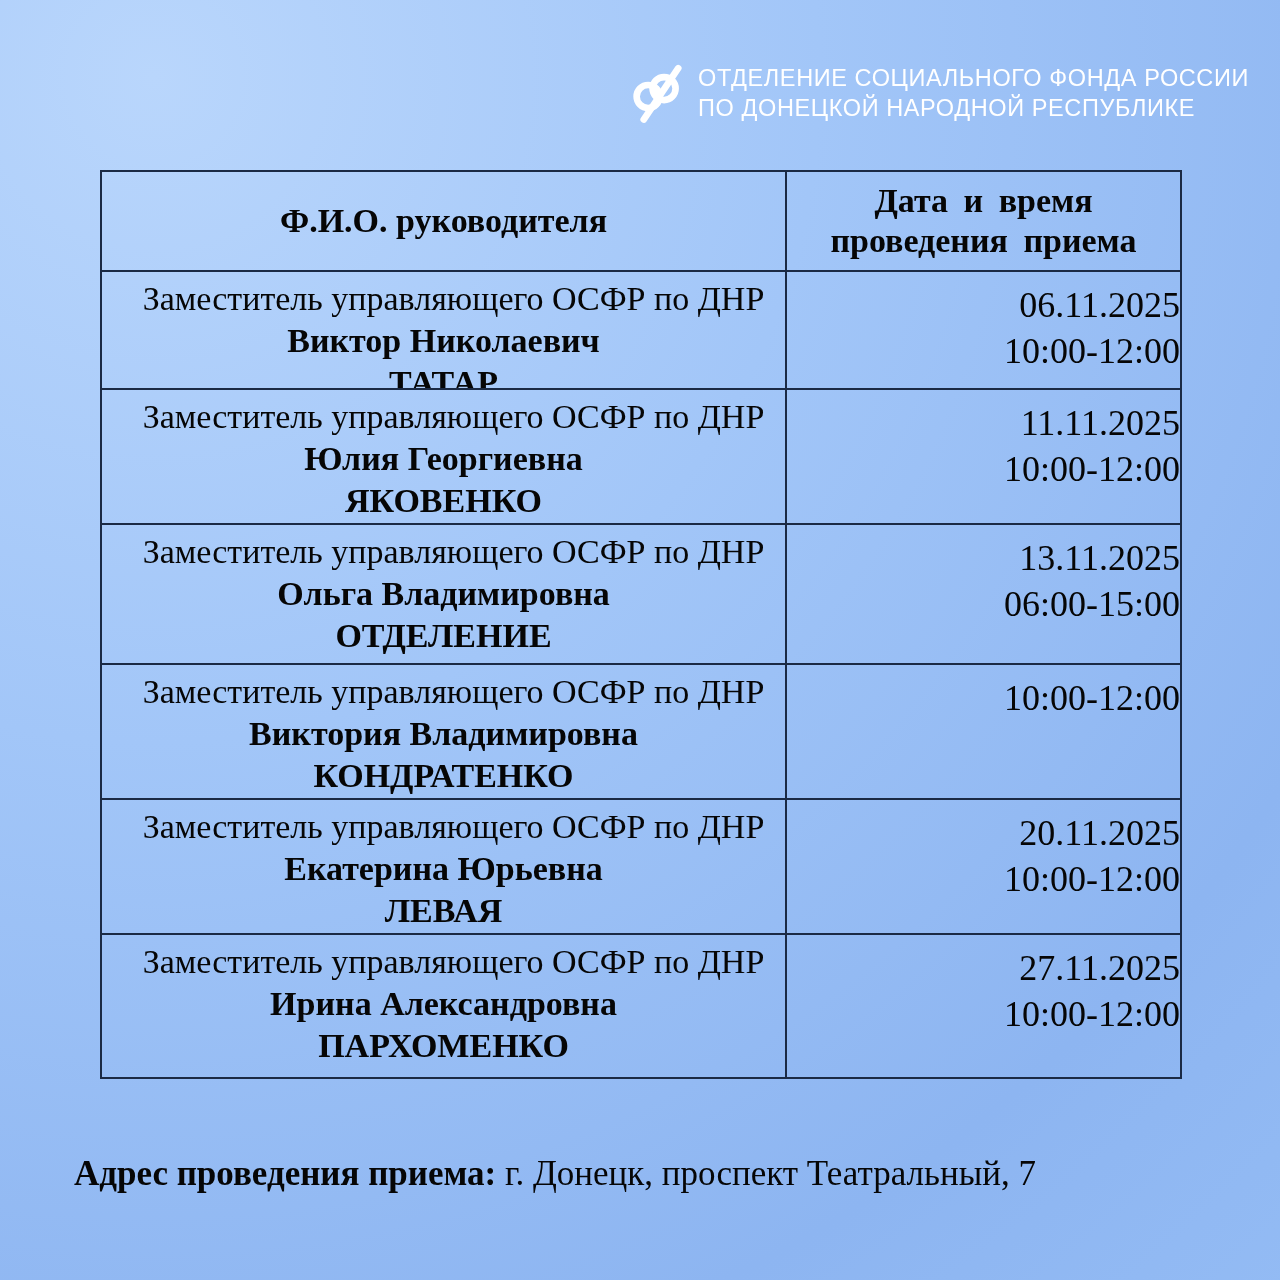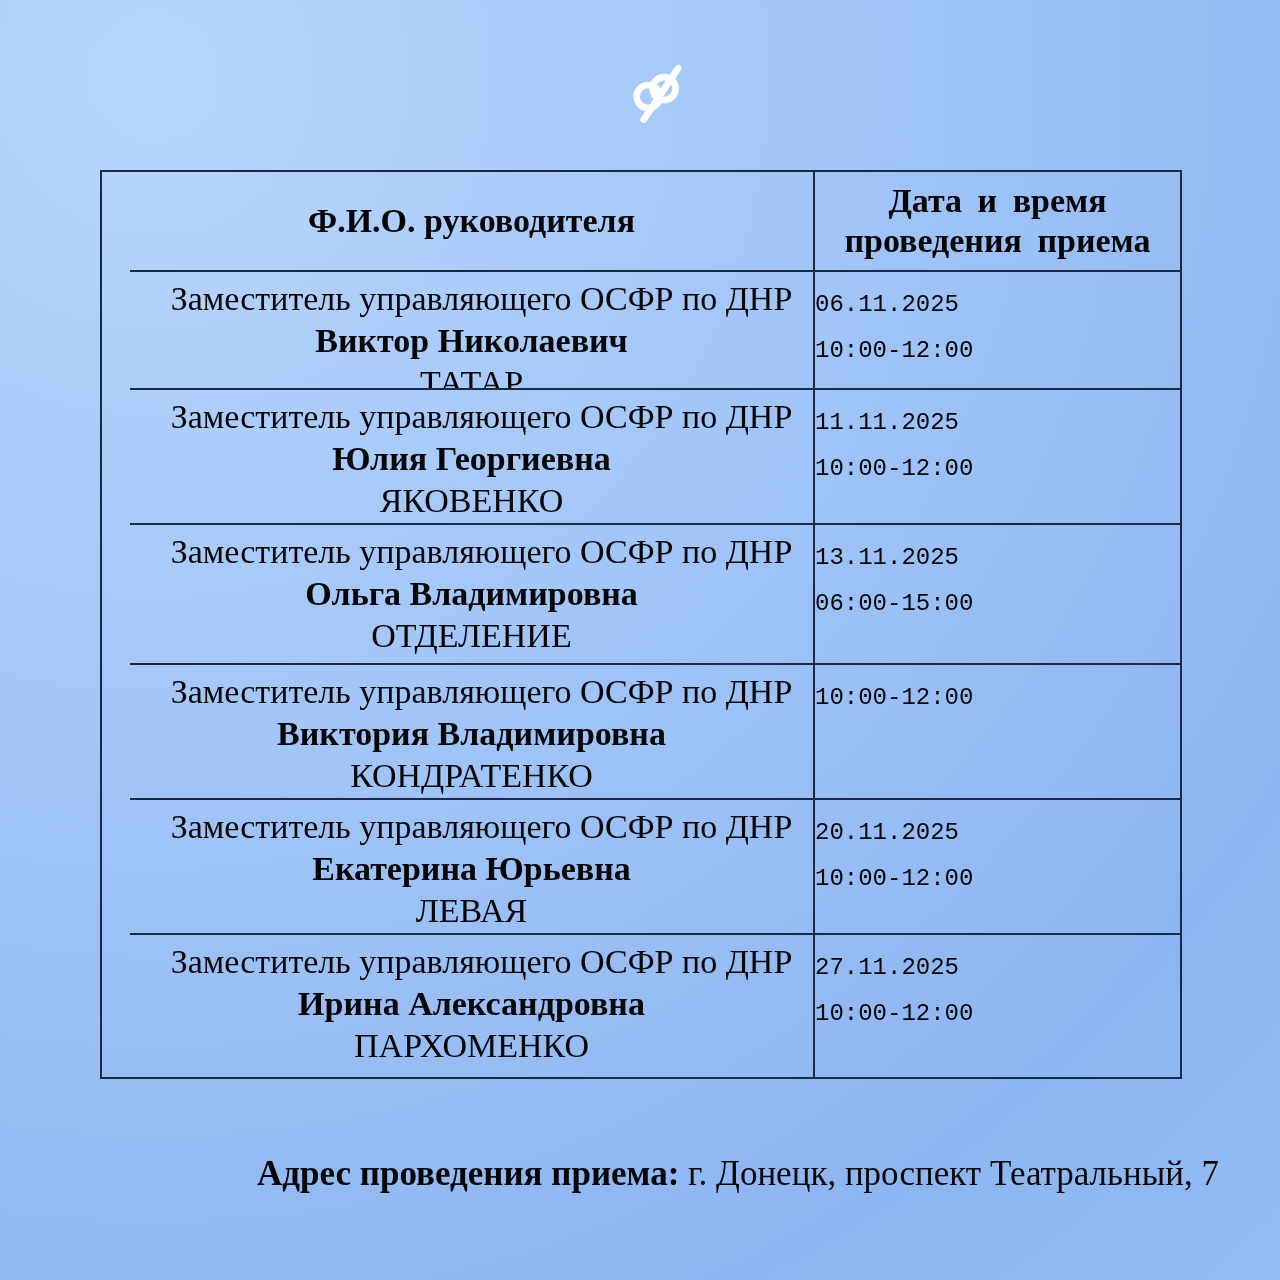--- a/index.html
+++ b/index.html
@@ -34,21 +34,20 @@
   
   .schedule {
     position: absolute;
     left: 100px; top: 170px;
     width: 1082px;
     display: grid;
     grid-template-columns: 685px 1fr;
     grid-template-rows: 100px 118px 135px 140px 135px 135px 142px;
     border: 2px solid #1b2a44;
     box-sizing: border-box;
-    padding-left: 28px;
   }
   .cell {
     box-sizing: border-box;
     border-bottom: 2px solid #1b2a44;
     overflow: hidden;
   }
   .cell.col1 { border-right: 2px solid #1b2a44; }
   .cell.last { border-bottom: none; }
 
   .head-cell {
@@ -61,56 +60,56 @@
   .head-cell .wrap2 { white-space: pre-line; word-spacing: 7px; }
 
   .name-cell {
     text-align: center;
     font-size: 34px;
     line-height: 42px;
     padding-top: 6px;
   }
   .name-cell .position { font-weight: normal; display: block; margin-left: 20px; }
   .name-cell .fname    { font-weight: bold;   display: block; }
-  .name-cell .surname  { font-weight: normal;   display: block; }
+  .name-cell .surname  { font-weight: bold;   display: block; }
 
   .date-cell {
-    text-align: left;
-    font-size: 24px;
+    text-align: right;
+    font-size: 36px;
     line-height: 46px;
     padding-top: 10px;
-    font-family: Liberation Mono, monospace;
   }
   .date-cell .date, .date-cell .time { display: block; }
 
   
   .address {
     position: absolute;
-    left: 99px; top: 1152px;
+    left: 74px; top: 1152px;
     width: 1120px;
     font-size: 35px;
     line-height: 44px;
-    text-align: right;
   }
   .address .label { font-weight: bold; }
   .address .value { font-weight: normal; }
 </style>
 </head>
 <body>
 
 <div class="brand">
   <span class="mark">
     <svg viewBox="0 0 60 70" width="54" height="62" aria-hidden="true">
       <g fill="none" stroke="#ffffff" stroke-width="7.5" stroke-linecap="round">
         <circle cx="20" cy="39" r="13"></circle>
         <circle cx="38" cy="30" r="13"></circle>
         <line x1="15" y1="65" x2="54" y2="7"></line>
       </g>
     </svg>
   </span>
+  <div class="org">ОТДЕЛЕНИЕ СОЦИАЛЬНОГО ФОНДА РОССИИ
+ПО ДОНЕЦКОЙ НАРОДНОЙ РЕСПУБЛИКЕ</div>
 </div>
 
 <div class="schedule">
 
   <div class="cell col1 head-cell">
     <span>Ф.И.О. руководителя</span>
   </div>
   <div class="cell head-cell">
     <span class="wrap2">Дата и время
 проведения приема</span>

